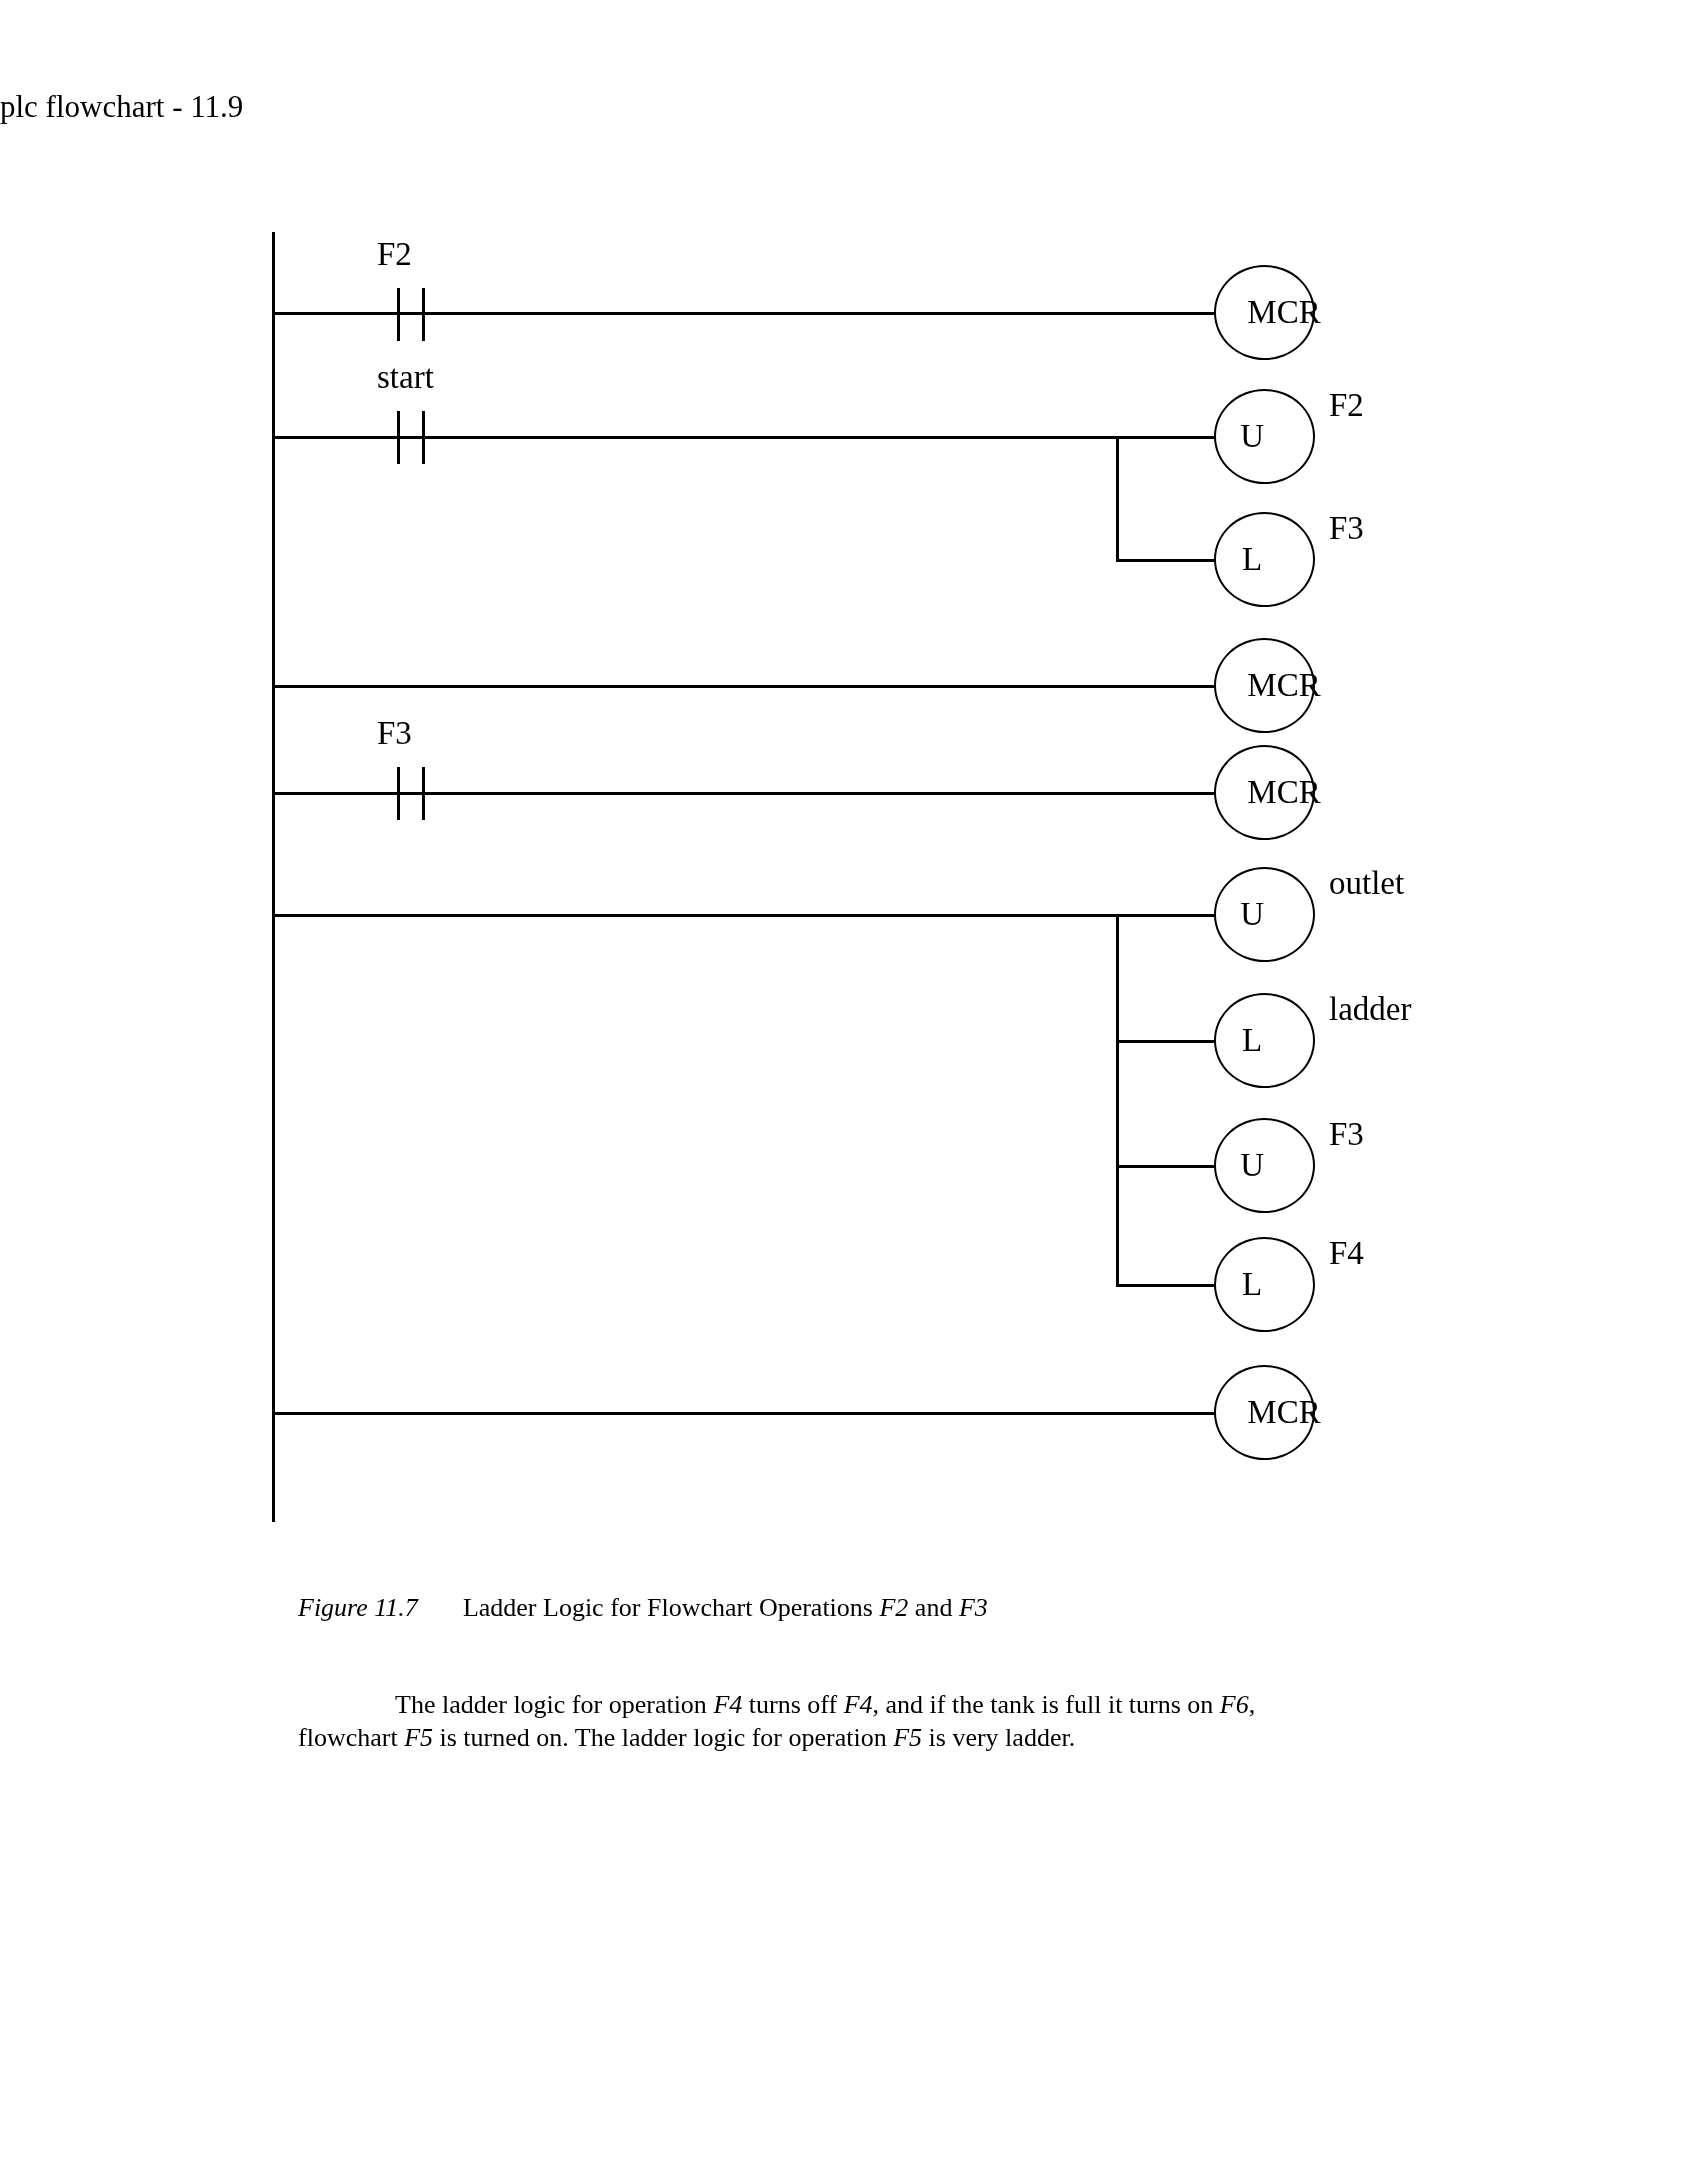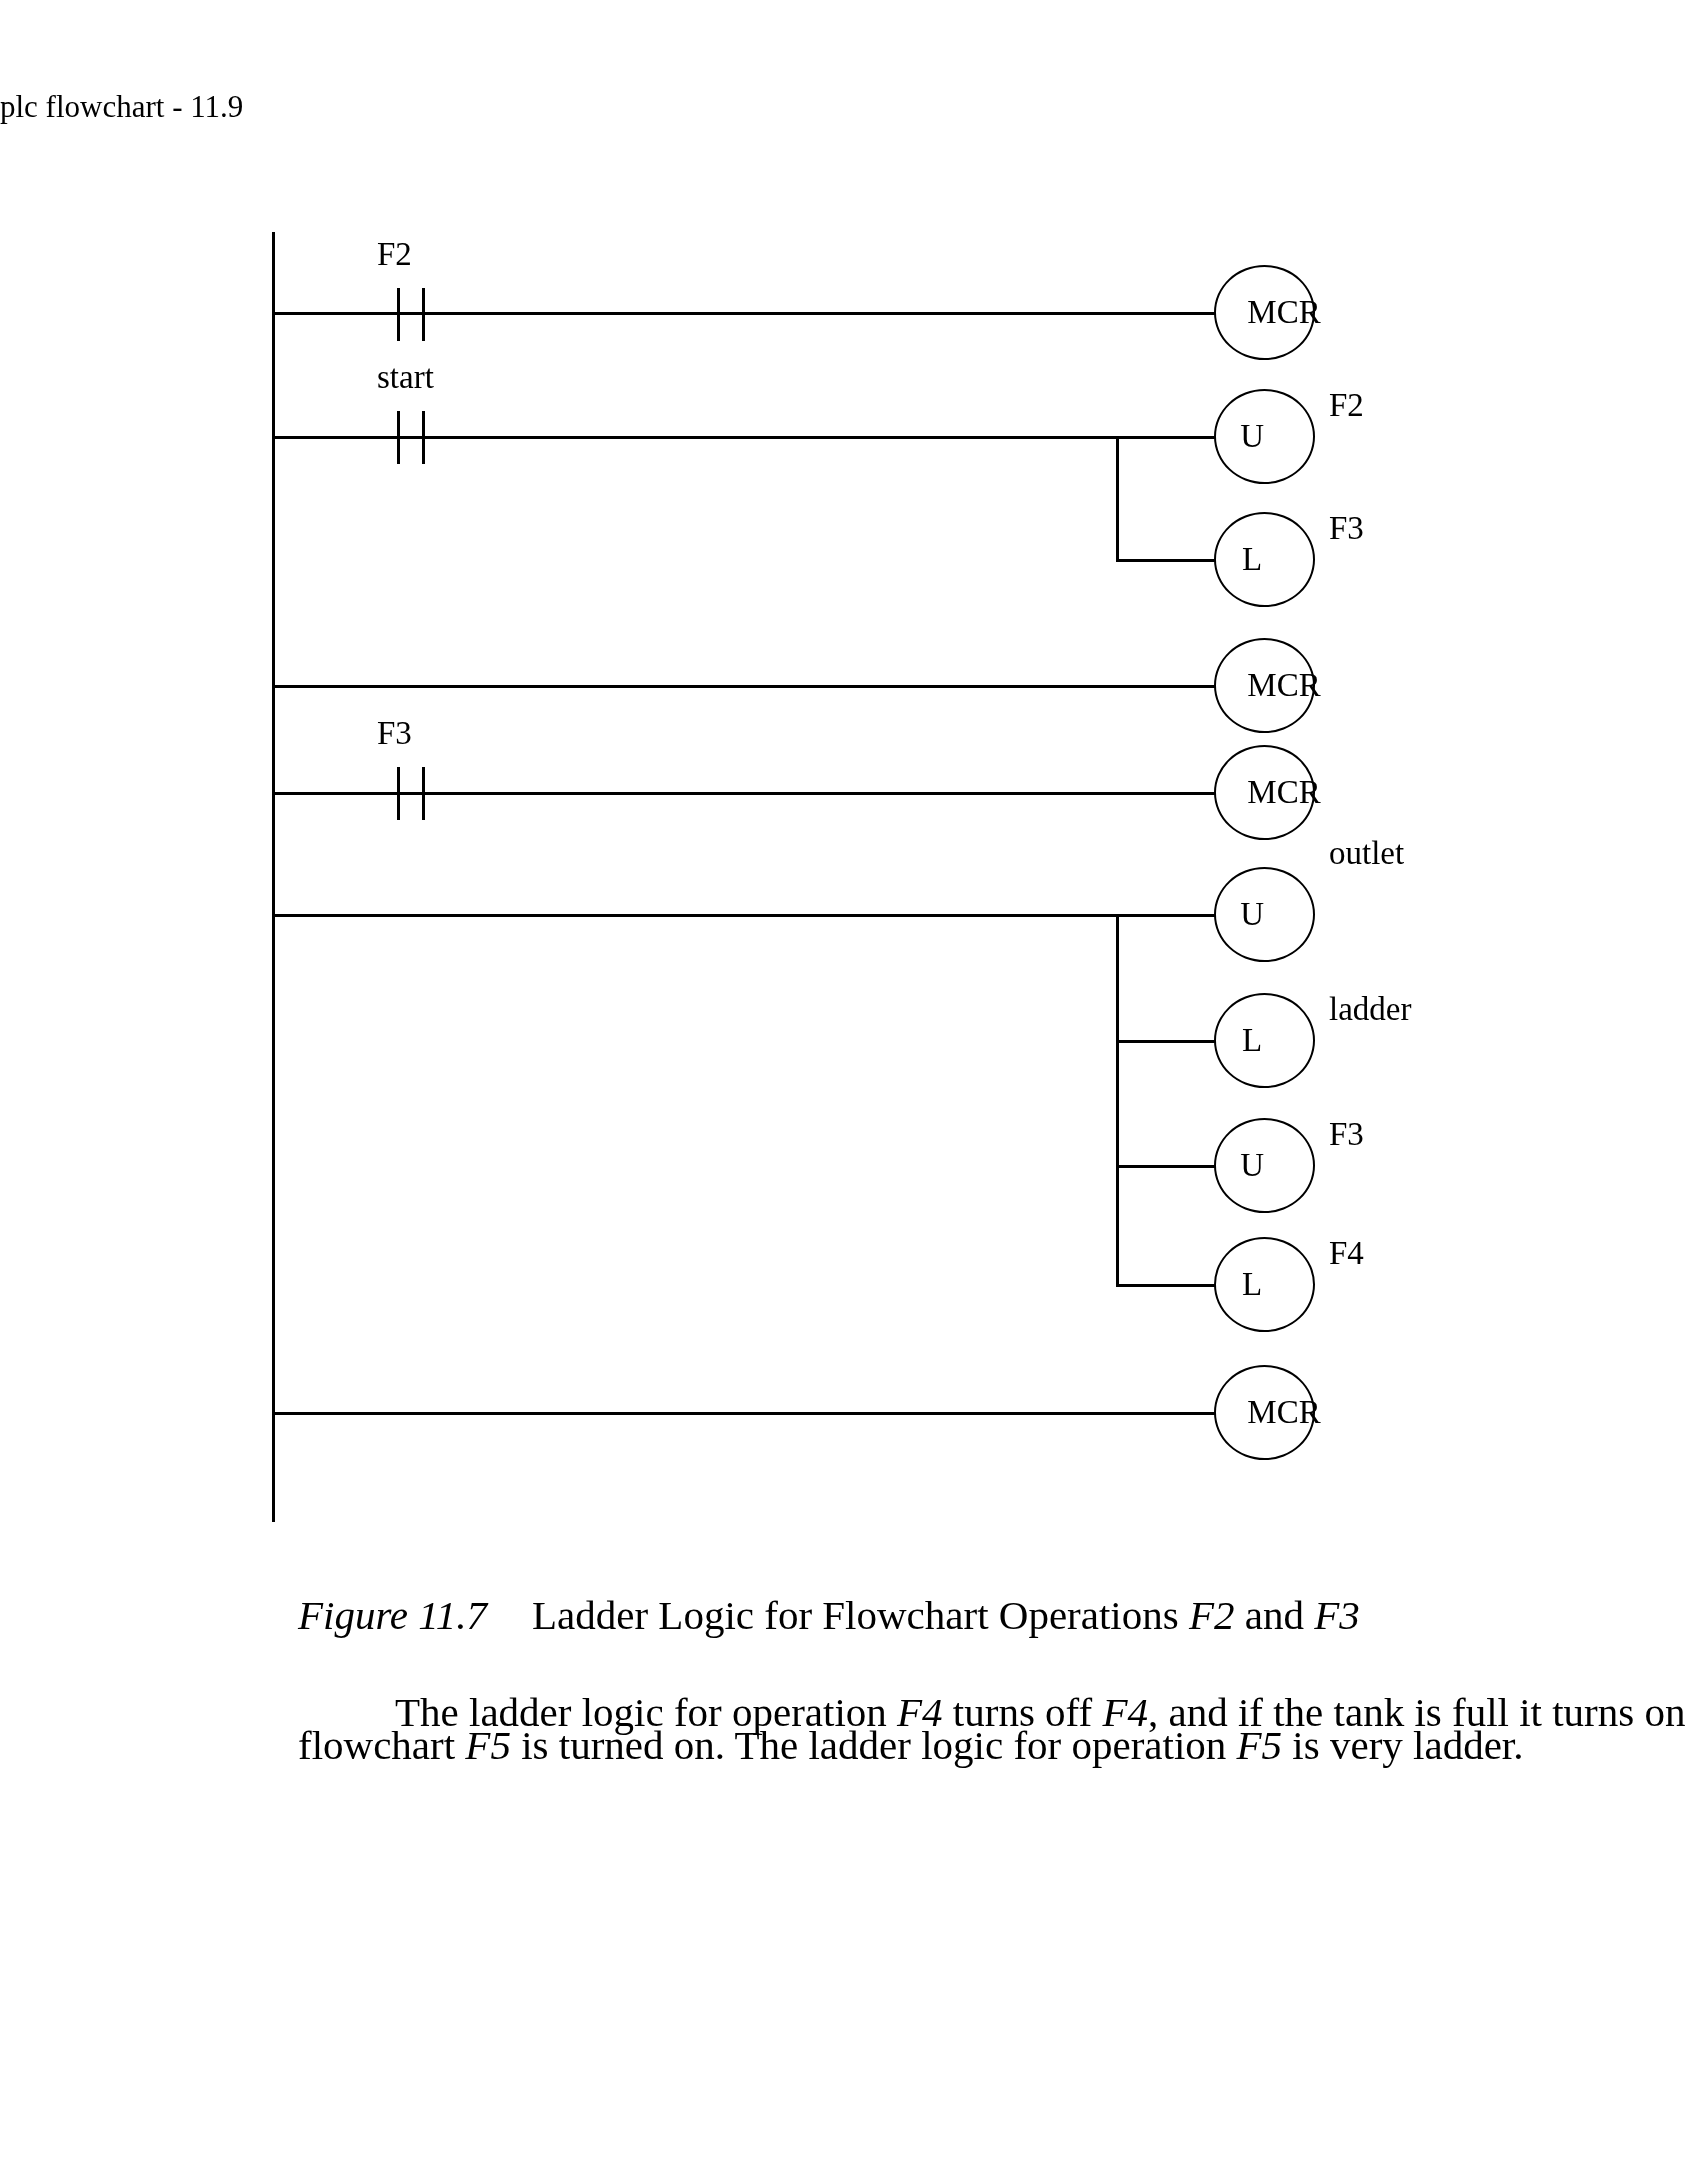--- a/index.html
+++ b/index.html
@@ -4,21 +4,21 @@
 <style>
   html,body{margin:0;padding:0;background:#fff;}
   .page{
     position:relative;
     width:1687px;height:2183px;
     background:#ffffff;
     font-family:"Liberation Serif","DejaVu Serif",serif;
     color:#000;
     overflow:hidden;
   }
-  .txt{position:absolute;white-space:pre;font-size:41px;line-height:1;}
+  .txt{position:absolute;white-space:pre;font-size:26px;line-height:1;}
   .hdr{position:absolute;left:0;right:0;top:91px;text-align:left;font-size:31px;line-height:1;}
   .it{font-style:italic;}
   
   .h{position:absolute;height:2.5px;background:#000;}
   .v{position:absolute;width:2.5px;background:#000;}
   .bar{position:absolute;width:3.3px;height:53px;background:#000;}
   .coil{
     position:absolute;width:97px;height:91px;
     border:2.5px solid #000;border-radius:50%;
     display:flex;align-items:center;justify-content:center;
@@ -84,21 +84,21 @@
         <span class="in-mcr">MCR</span>
       </div>
 
     <div class="coil" style="left:1214px;top:745px;">
         <span class="in-mcr">MCR</span>
       </div>
 
     <div class="coil" style="left:1214px;top:867px;">
         <span class="in-ul">U</span>
       </div>
-    <div class="dlabel" style="left:1329px;top:837px;">outlet</div>
+    <div class="dlabel" style="left:1329px;top:867px;">outlet</div>
 
     <div class="coil" style="left:1214px;top:993px;">
         <span class="in-ul">L</span>
       </div>
     <div class="dlabel" style="left:1329px;top:993px;">ladder</div>
 
     <div class="coil" style="left:1214px;top:1118px;">
         <span class="in-ul">U</span>
       </div>
     <div class="dlabel" style="left:1329px;top:1118px;">F3</div>

